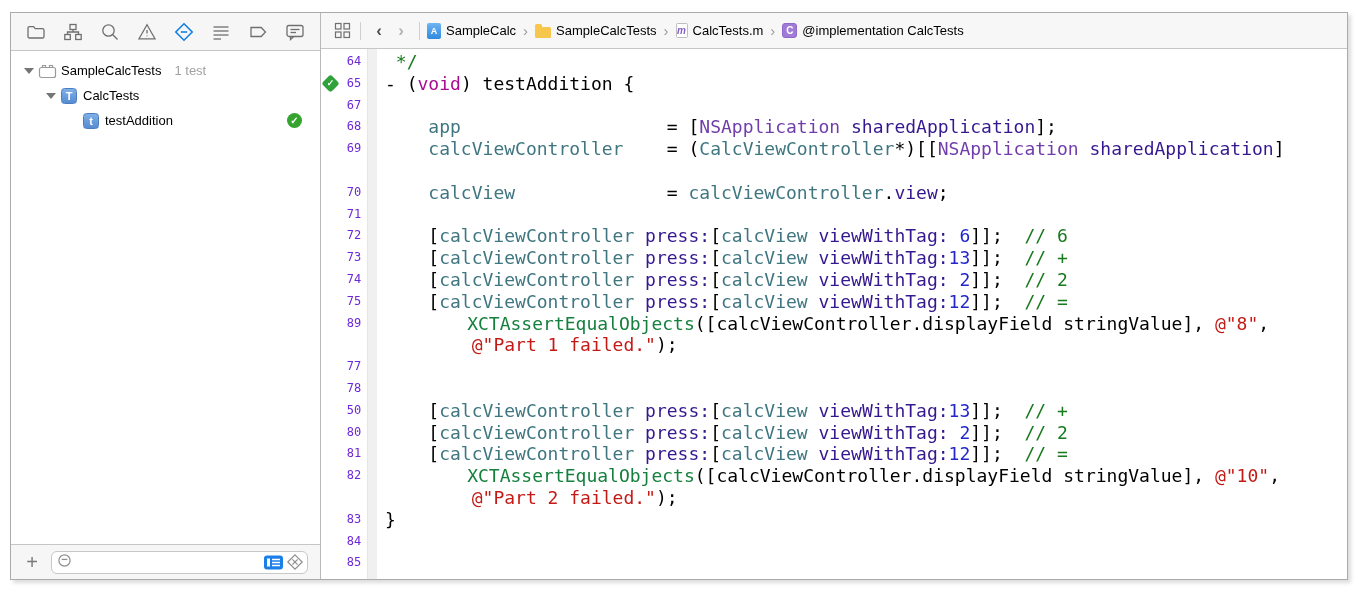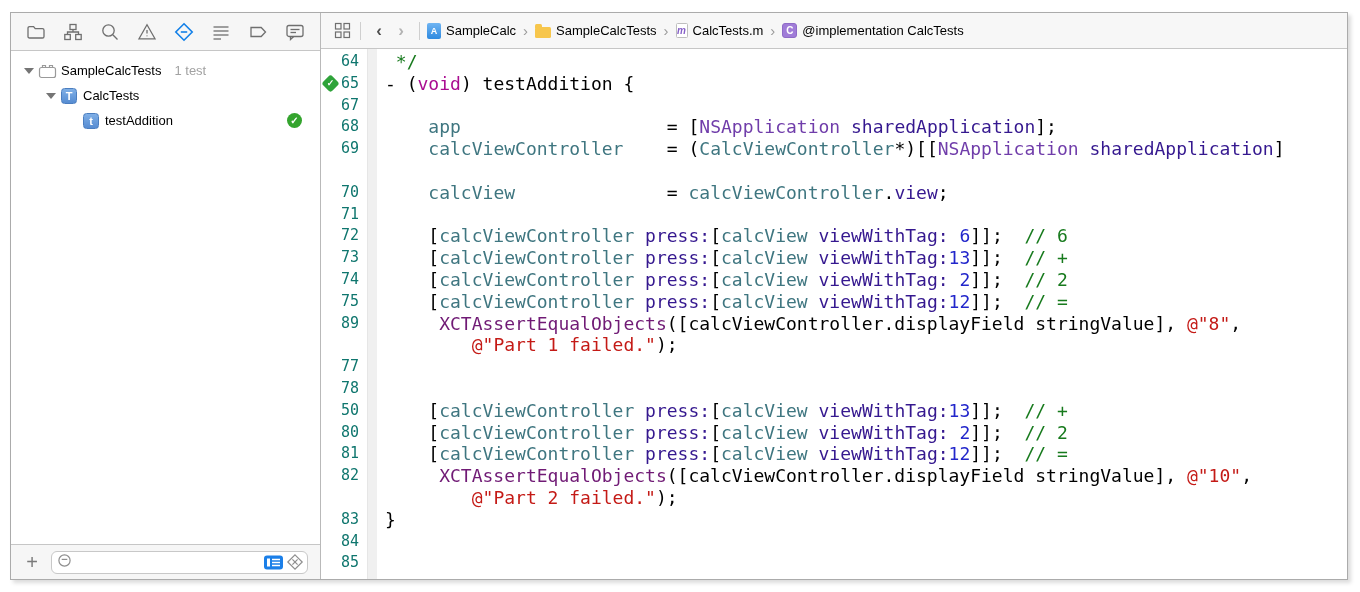--- a/index.html
+++ b/index.html
@@ -74,37 +74,37 @@
                 text-align:center; line-height:13px; font-style:italic; }
   .csym-icon { width:15px; height:15px; border-radius:3px; background:#A07CD8;
                border:1px solid #8F6BC7; color:#fff; font-size:10px; font-weight:bold;
                text-align:center; line-height:14px; }
   
   #code-scroll { flex:1; position:relative; overflow:hidden; padding-top:2px; }
   #ribbon { position:absolute; left:46px; top:0; bottom:0; width:10px;
             background:#F0F0F0; border-left:1px solid #E6E6E6; }
   .code-row { display:flex; height:21.8px; line-height:21.8px; position:relative; }
   .badge-col { width:20px; flex:0 0 20px; position:relative; }
-  .lnum { width:26px; flex:0 0 26px; text-align:left;
-          font-family:"DejaVu Sans Mono", monospace; font-size:15px; color:#0f766e; }
+  .lnum { width:26px; flex:0 0 26px; text-align:center;
+          font-family:"DejaVu Sans Mono", monospace; font-size:12px; color:#6d28d9; }
   .ribbon-gap { width:18px; flex:0 0 18px; }
   pre.code-text { font-family:"DejaVu Sans Mono", monospace; font-size:18px;
                   line-height:21.8px; white-space:pre; }
   .diamond-badge { position:absolute; left:3px; top:4px; width:13px; height:13px;
                    background:#2FA33A; border-radius:3px; transform:rotate(45deg); }
   .diamond-badge span { position:absolute; left:0; top:0; width:13px; height:13px;
                         transform:rotate(-45deg); color:#fff; font-size:9px;
                         line-height:13px; text-align:center; font-weight:bold; }
   
   .c-plain   { color:#000000; }
   .c-comment { color:#177A1D; }
   .c-keyword { color:#AA0D91; }
   .c-string  { color:#C41A16; }
   .c-num     { color:#2226CB; }
-  .c-macro   { color:#701a75; }
+  .c-macro   { color:#15803d;margin-left:28px; }
   .c-teal    { color:#3F7680; }
   .c-cls     { color:#703DAA; }
   .c-method  { color:#35188F; }
 </style>
 </head>
 <body>
 
 <div id="window">
 
   <div id="sidebar">

